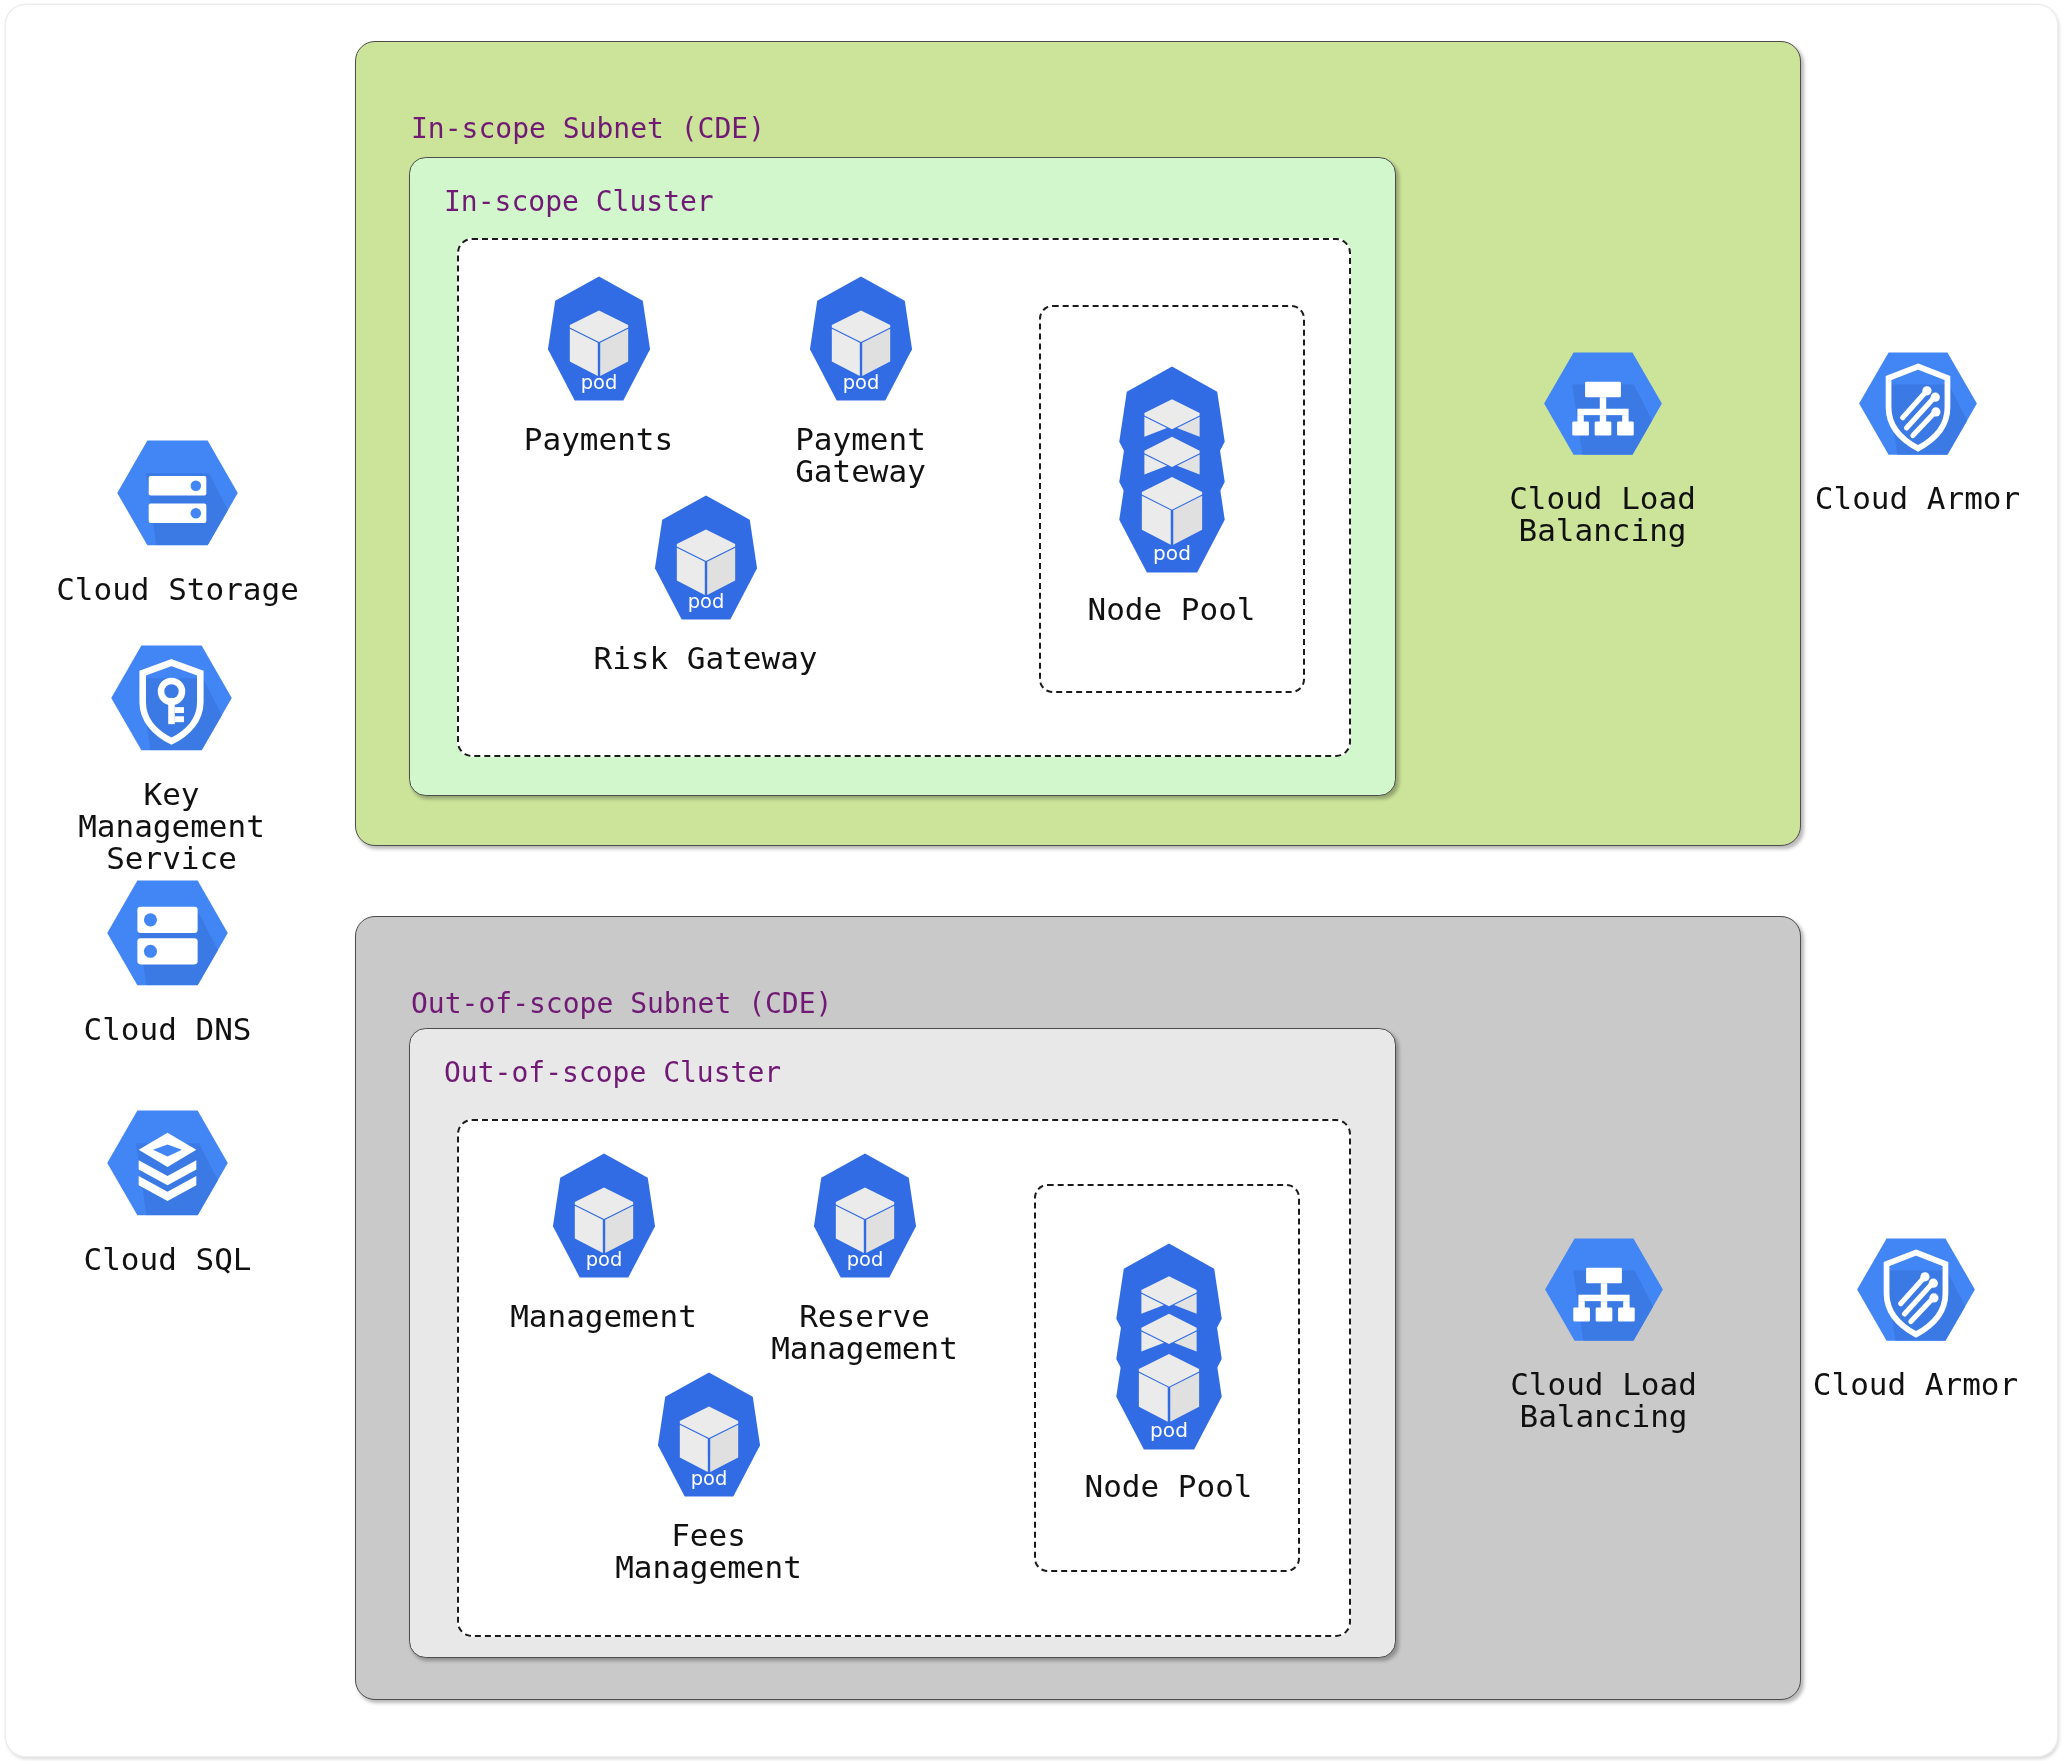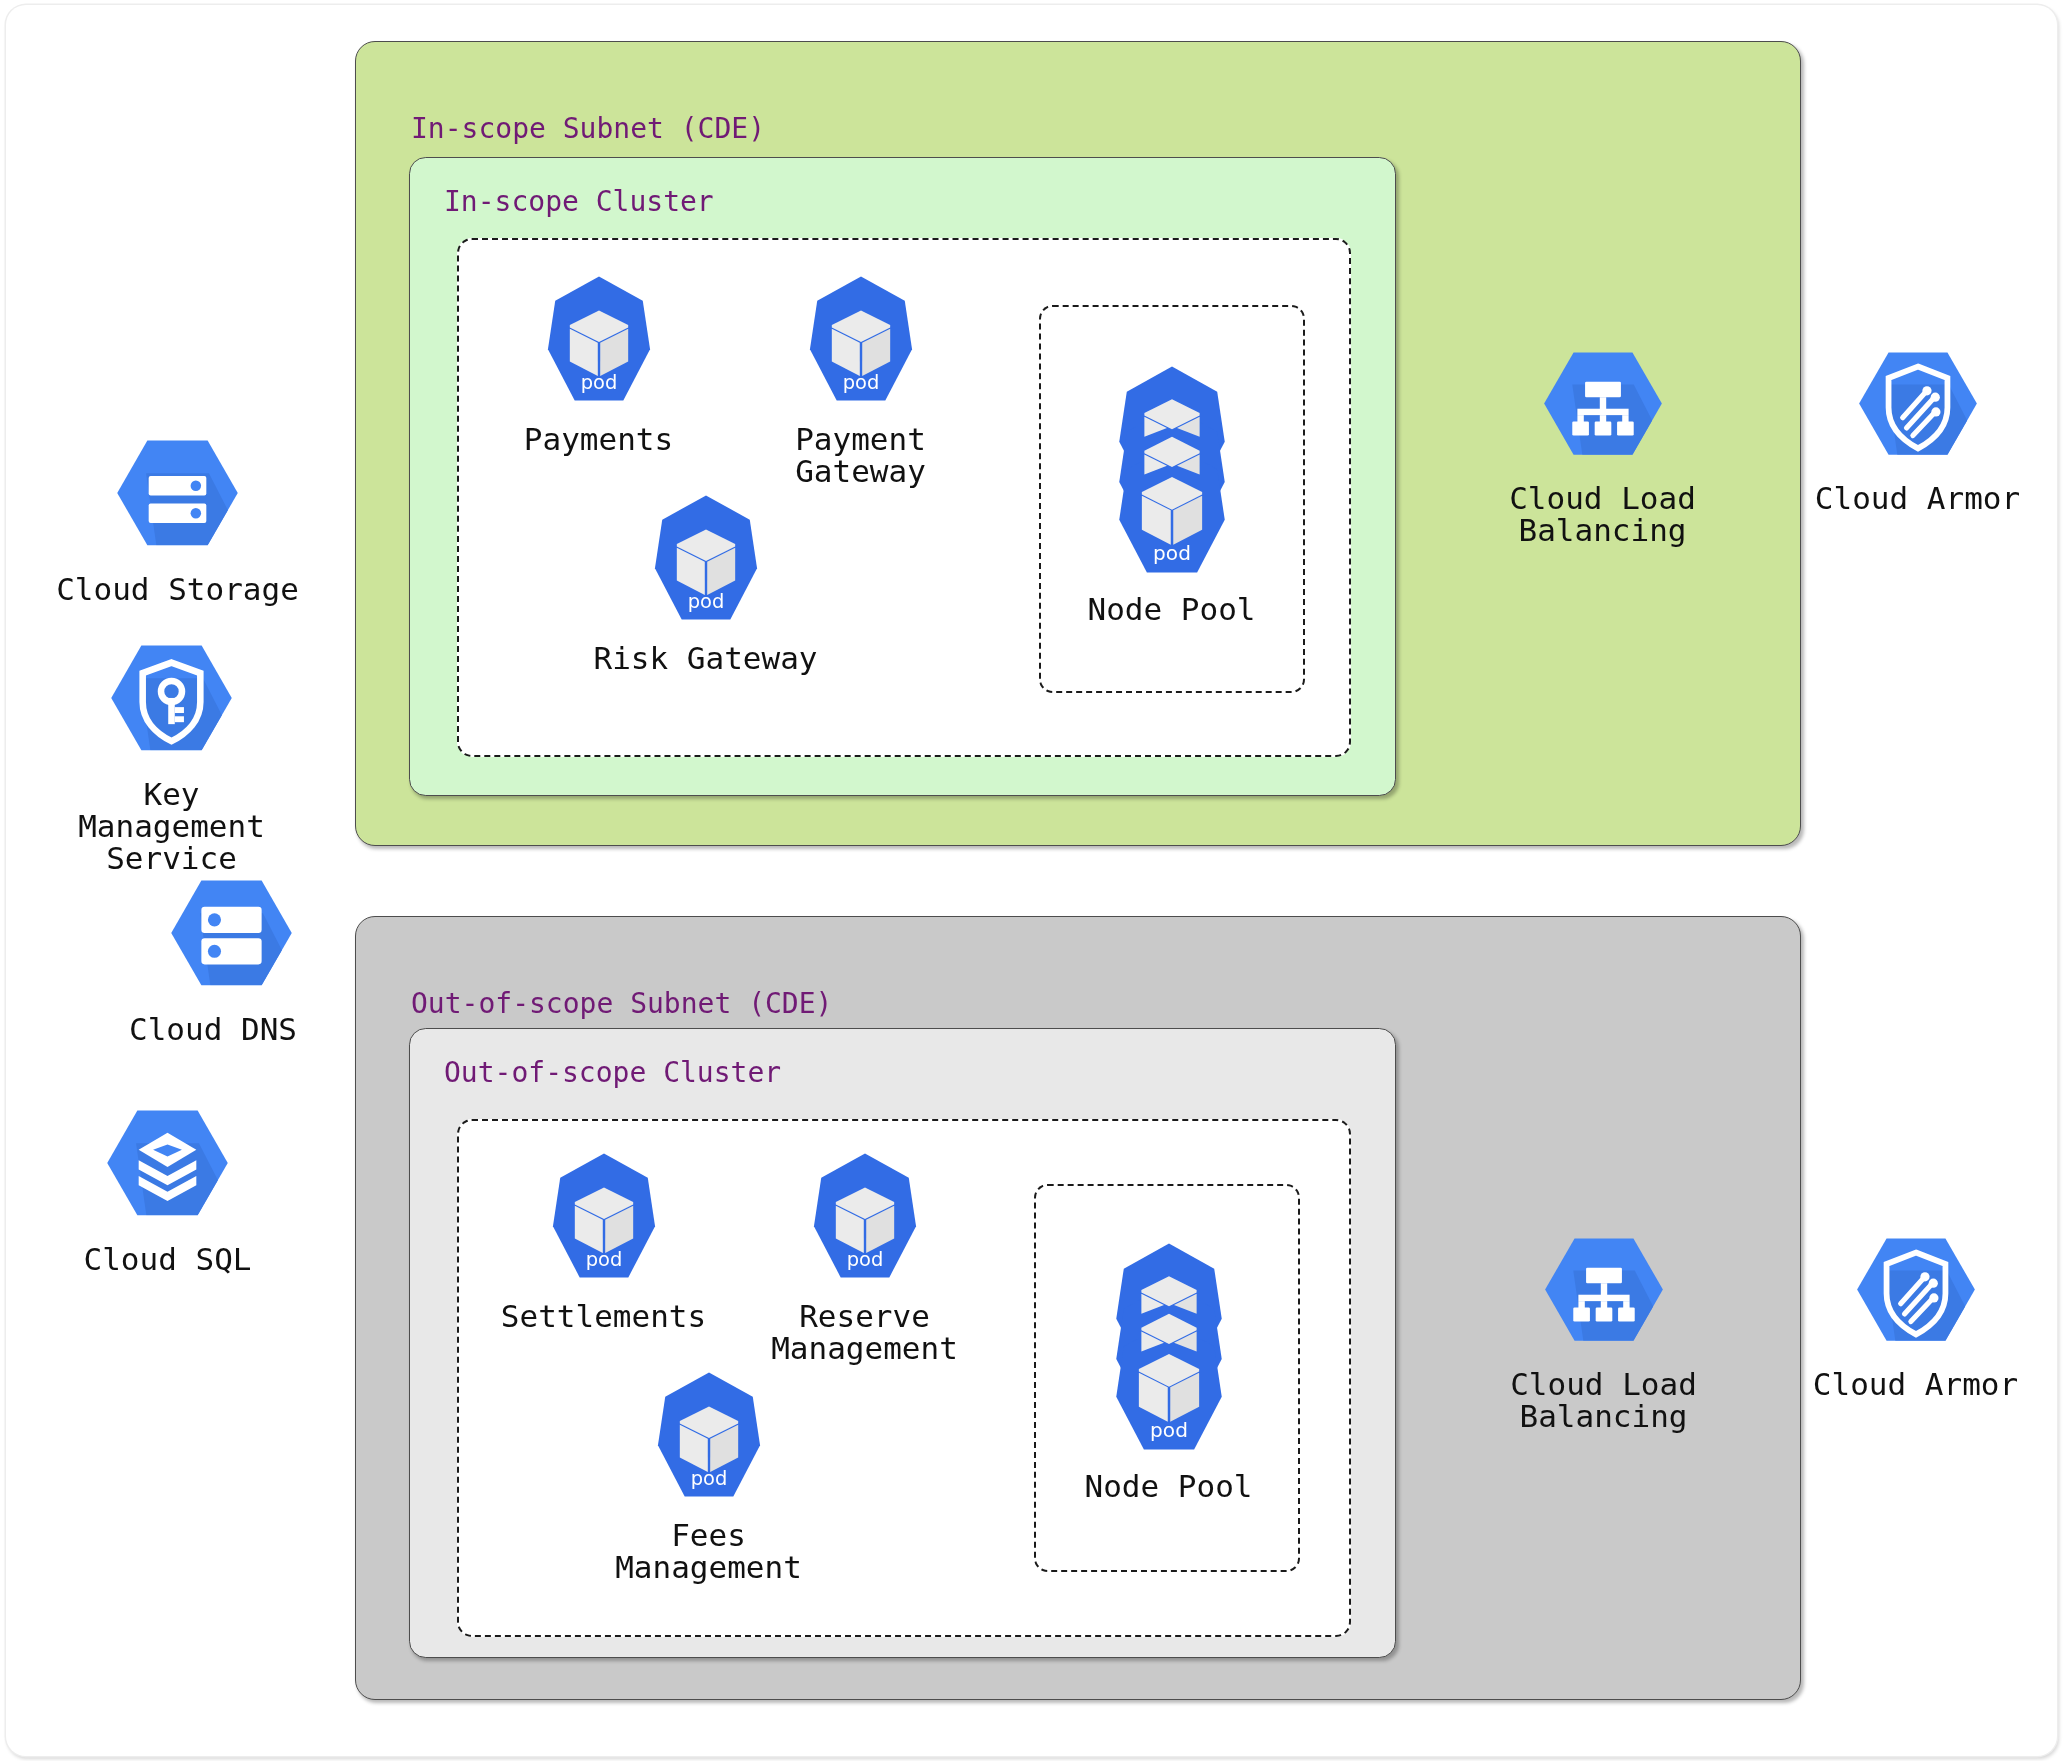--- a/index.html
+++ b/index.html
@@ -118,21 +118,21 @@
         <circle cx="50" cy="40" r="8" fill="none" stroke="#ffffff" stroke-width="5"></circle>
         <rect x="47.5" y="45" width="5" height="20" fill="#ffffff"></rect>
         <rect x="52.5" y="52" width="7" height="4.5" fill="#ffffff"></rect>
         <rect x="52.5" y="59" width="7" height="4.5" fill="#ffffff"></rect>
       </svg>
     </span>
     <div class="label">Key Management
 Service</div>
   </div>
 
-  <div class="node" style="left:167px; top:874px;align-items:flex-end;">
+  <div class="node" style="left:167px; top:874px;">
     <span>
       <svg width="131" height="131" viewBox="0 0 100 100">
         <defs>
             <clipPath id="hexC">
               <path d="M27 5 L73 5 L96 45 L73 85 L27 85 L4 45 Z"></path>
             </clipPath>
           </defs>
         <path d="M27 5 L73 5 L96 45 L73 85 L27 85 L4 45 Z" fill="#4285f4"></path>
         <g clip-path="url(#hexC)">
             <path d="M26 30 L74 30 L110 100 L36 100 Z" fill="#3b7ae4"></path>
@@ -306,21 +306,21 @@
   <div class="node" style="left:603px; top:1151px;">
     <span>
       <svg width="122" height="141" viewBox="0 0 100 116">
         <path d="M50 2 L86 22 L92 62 L70 104 L30 104 L8 62 L14 22 Z" fill="#326ce5"></path>
         <path d="M50 30 L74 42 L74 44 L50 56 L26 44 L26 42 Z" fill="#ebebeb"></path>
         <path d="M26 45 L49 56.5 L49 84 L26 72 Z" fill="#ebebeb"></path>
         <path d="M51 56.5 L74 45 L74 72 L51 84 Z" fill="#e0e0e0"></path>
         <text x="50" y="95" font-family="DejaVu Sans, sans-serif" font-size="16" fill="#ffffff" text-anchor="middle">pod</text>
       </svg>
     </span>
-    <div class="label">Settlements</div>
+    <div class="label">Management</div>
   </div>
 
   <div class="node" style="left:864px; top:1151px;">
     <span>
       <svg width="122" height="141" viewBox="0 0 100 116">
         <path d="M50 2 L86 22 L92 62 L70 104 L30 104 L8 62 L14 22 Z" fill="#326ce5"></path>
         <path d="M50 30 L74 42 L74 44 L50 56 L26 44 L26 42 Z" fill="#ebebeb"></path>
         <path d="M26 45 L49 56.5 L49 84 L26 72 Z" fill="#ebebeb"></path>
         <path d="M51 56.5 L74 45 L74 72 L51 84 Z" fill="#e0e0e0"></path>
         <text x="50" y="95" font-family="DejaVu Sans, sans-serif" font-size="16" fill="#ffffff" text-anchor="middle">pod</text>

